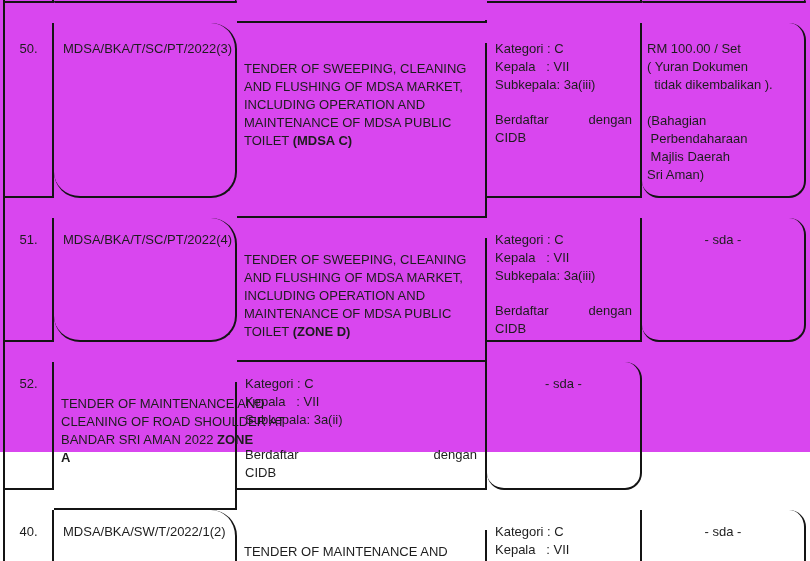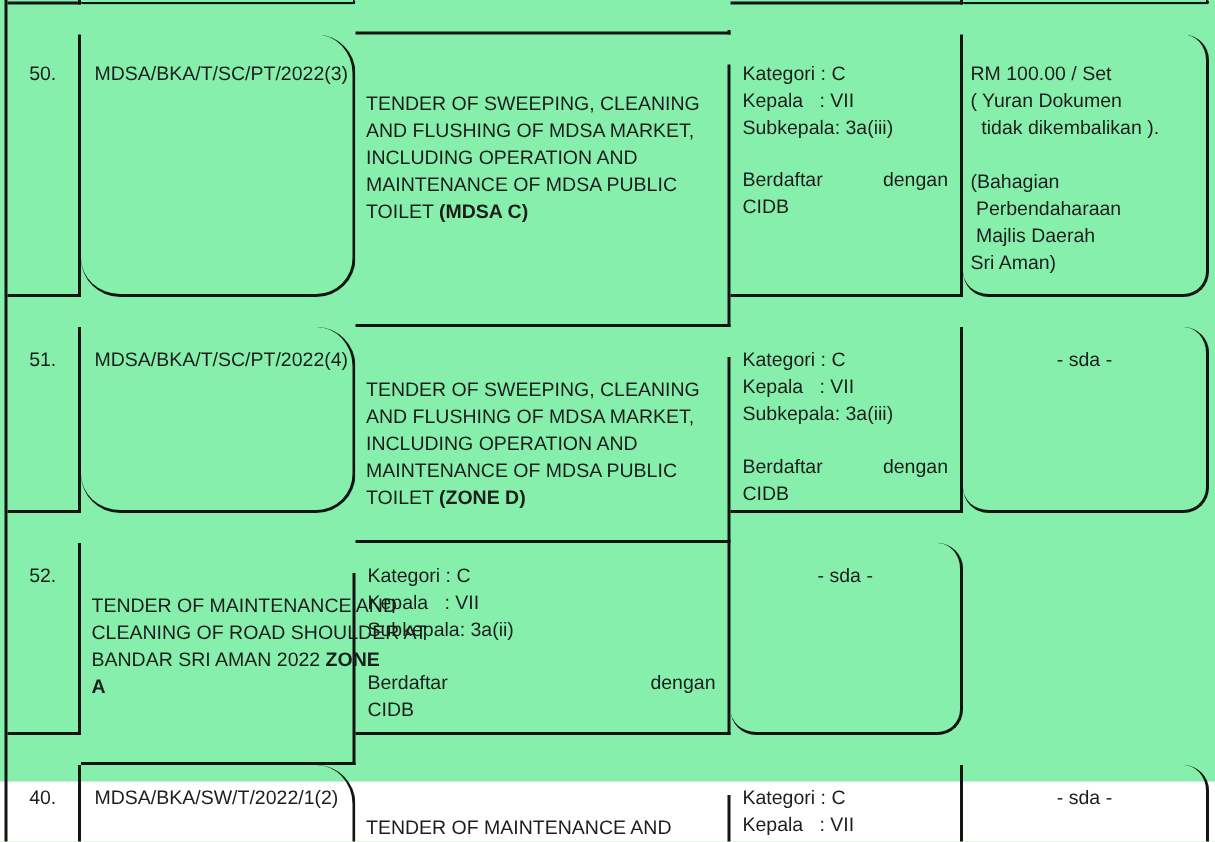--- a/index.html
+++ b/index.html
@@ -8,22 +8,22 @@
     width: 810px;
     height: 561px;
     overflow: hidden;
     background: #ffffff;
     font-family: "Liberation Sans", sans-serif;
     color: #1d1d1d;
   }
   .page {
     position: relative;
     width: 810px;
-    height: 521px;
-    background: #86efac;
+    height: 452px;
+    background: #d946ef;
   }
   .tbl {
     position: absolute;
     left: 3px;
     top: 0;
     width: 803px;
     border-left: 2px solid #141414;
     box-sizing: border-box;
   }
   .row {

